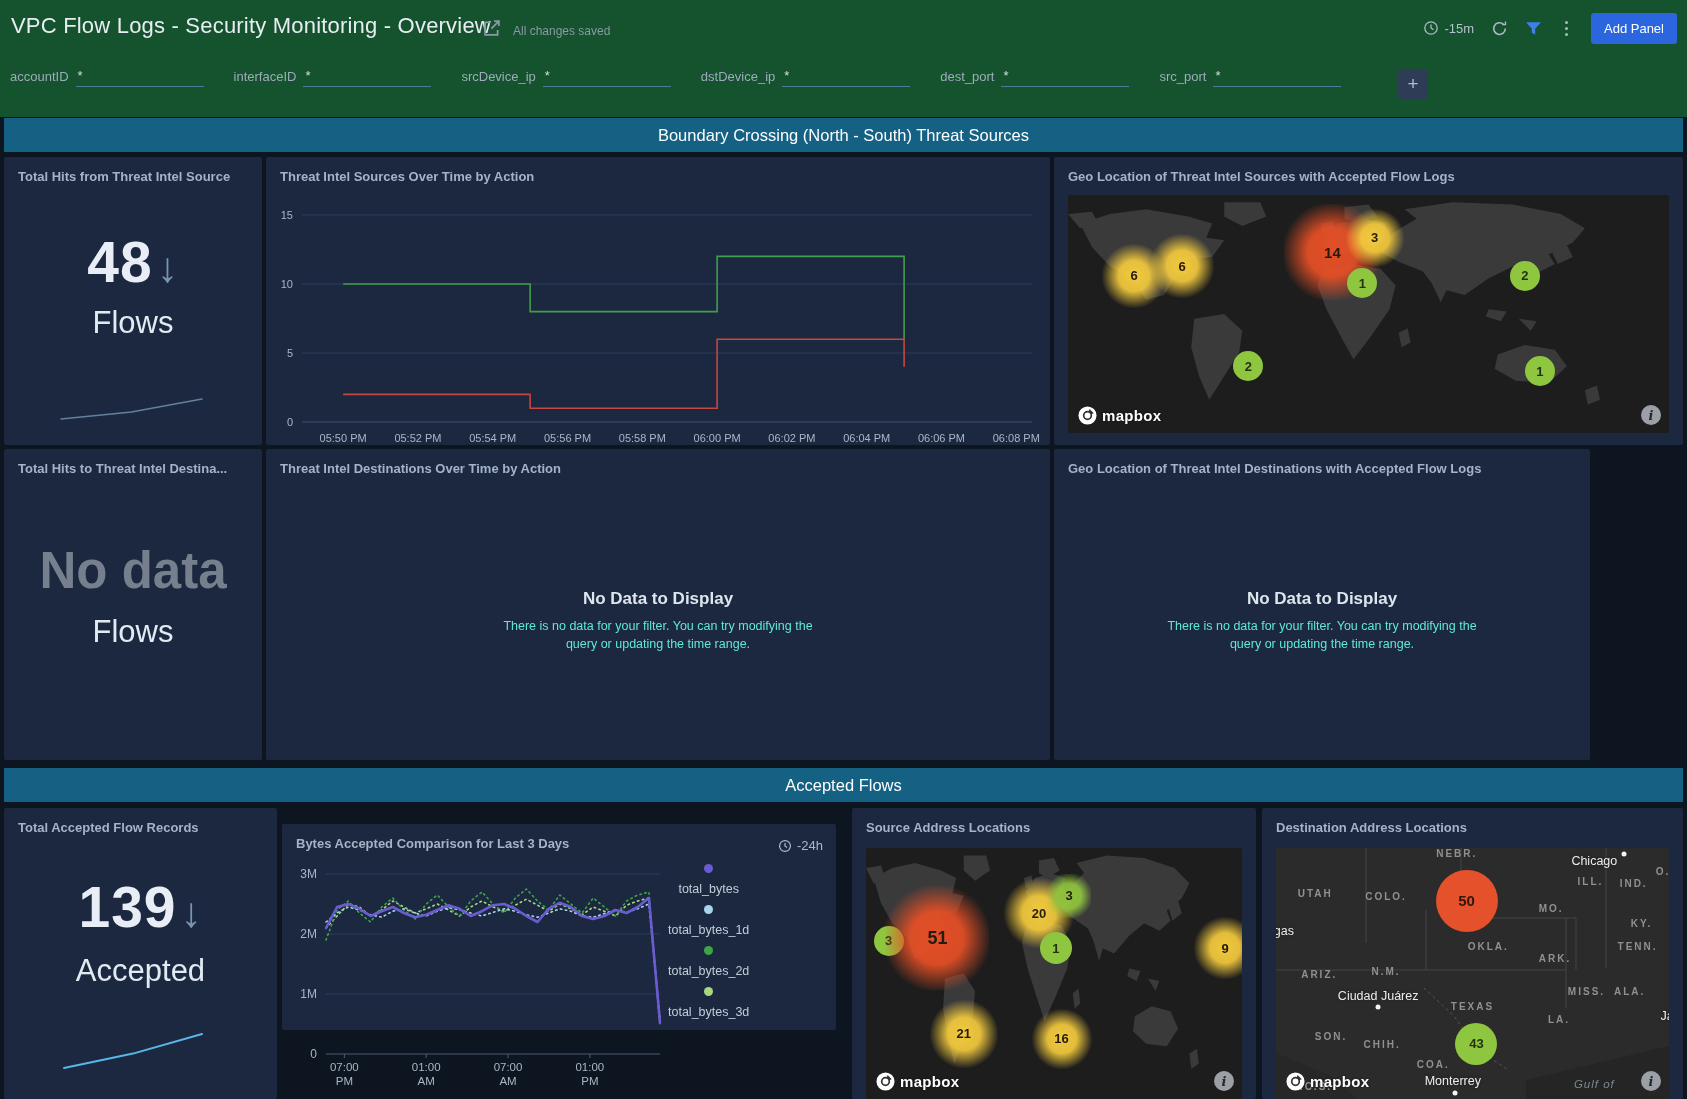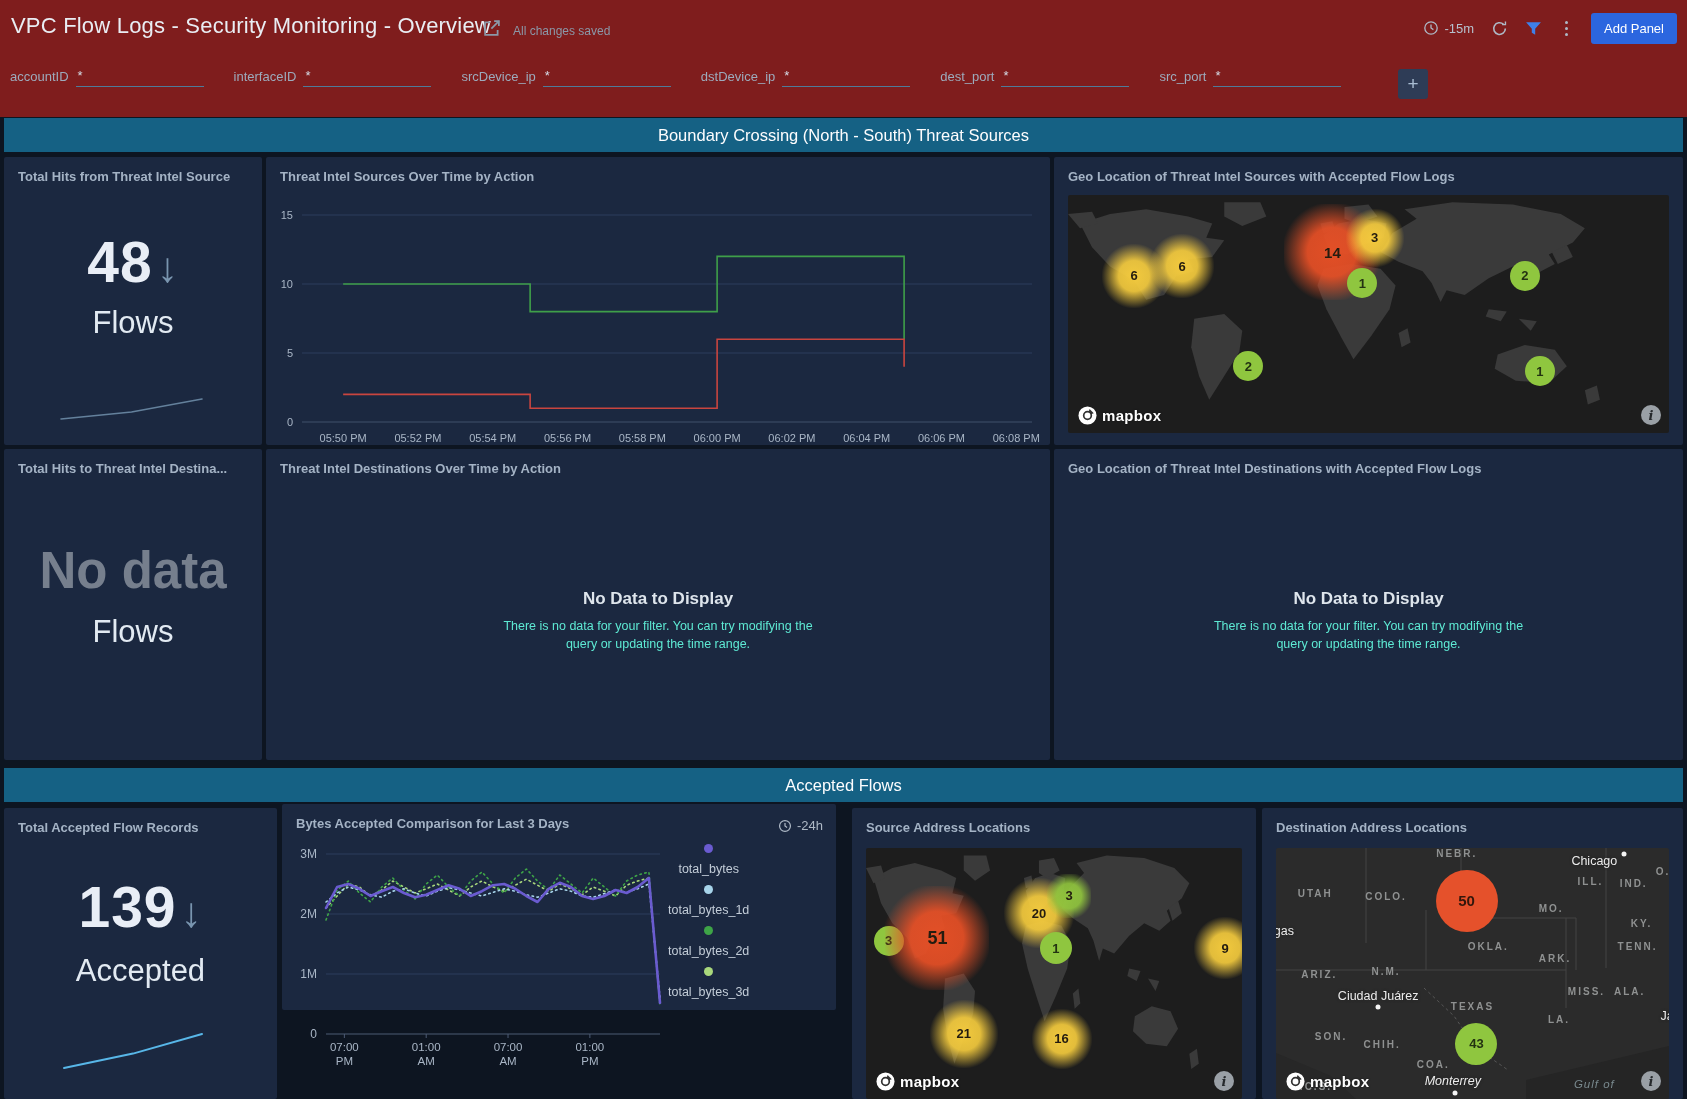--- a/index.html
+++ b/index.html
@@ -1,21 +1,21 @@
 <!DOCTYPE html>
 <html><head>
 <meta charset="utf-8">
 <style>
   * { margin:0; padding:0; box-sizing:border-box; }
   html,body { width:1687px; height:1099px; overflow:hidden; background:#0d1521;
     font-family:"Liberation Sans", sans-serif; }
   #stage { position:relative; width:1687px; height:1099px; background:#0d1521; }
 
   
-  #topbar { position:absolute; left:0; top:0; width:1687px; height:117px; background:#7f1d1d; }
+  #topbar { position:absolute; left:0; top:0; width:1687px; height:117px; background:#14532d; }
   .dash-title { position:absolute; left:11px; top:13px; font-size:22px; color:#e9edf3; font-weight:400; letter-spacing:.2px; }
   .share-ic { position:absolute; left:482px; top:18px; width:20px; height:20px; }
   .saved { position:absolute; left:513px; top:24px; font-size:12px; color:#8b98a8; }
   .hdr-right { position:absolute; right:10px; top:12px; height:32px; display:flex; align-items:center; gap:17px; }
   .hdr-ic { display:flex; align-items:center; gap:5px; color:#b6c1cd; font-size:13px; cursor:pointer; }
   .kebab { display:flex; flex-direction:column; gap:3px; padding:2px 6px; cursor:pointer; }
   .kebab i { width:3px; height:3px; border-radius:50%; background:#aeb9c6; }
   .add-panel { background:#2c66df; color:#fff; font-size:13px; border:none; border-radius:3px;
     padding:8px 13px; cursor:pointer; }
 
@@ -231,39 +231,39 @@
     <div class="big-unit" style="top:165px">Flows</div>
   </div>
 
   <div class="panel" style="left:266px; top:449px; width:784px; height:311px">
     <div class="panel-title">Threat Intel Destinations Over Time by Action</div>
     <div class="nodata-head" style="top:140px">No Data to Display</div>
     <div class="nodata-line" style="top:170px">There is no data for your filter. You can try modifying the</div>
     <div class="nodata-line" style="top:188px">query or updating the time range.</div>
   </div>
 
-  <div class="panel" style="left:1054px; top:449px; width:629px; height:311px">
+  <div class="panel" style="left:1054px; top:449px; width:536px; height:311px">
     <div class="panel-title">Geo Location of Threat Intel Destinations with Accepted Flow Logs</div>
     <div class="nodata-head" style="top:140px">No Data to Display</div>
     <div class="nodata-line" style="top:170px">There is no data for your filter. You can try modifying the</div>
     <div class="nodata-line" style="top:188px">query or updating the time range.</div>
   </div>
 
   <div class="section-bar" style="top:768px">Accepted Flows</div>
 
   <div class="panel" style="left:4px; top:808px; width:273px; height:291px">
     <div class="panel-title">Total Accepted Flow Records</div>
     <div class="big-num" style="top:66px"><span>139</span><span class="trend-arrow">↓</span></div>
     <div class="big-unit" style="top:145px">Accepted</div>
     <svg class="sparkline" style="left:58px; top:222px" width="142" height="40">
         <polyline points="2.0,38.0 71.0,23.6 140.0,4.0" fill="none" stroke="#58b7e8" stroke-width="2" stroke-linecap="round"></polyline>
       </svg>
   </div>
 
-  <div class="panel" style="left:282px; top:804px; width:554px; height:206px">
+  <div class="panel" style="left:282px; top:824px; width:554px; height:206px">
     <div class="panel-title" style="right:80px">Bytes Accepted Comparison for Last 3 Days</div>
     <div class="time-override">
       <svg width="14" height="14" viewBox="0 0 16 16" fill="none" stroke="#aeb9c6" stroke-width="1.4">
         <circle cx="8" cy="8" r="6.2"></circle>
           <path d="M8 4.6 V8 L10.4 9.6"></path>
       </svg>
       <span>-24h</span>
     </div>
     <svg width="554" height="291">
         <line x1="44" x2="378" y1="230" y2="230" stroke="#4d5c74" stroke-width="1"></line>
@@ -365,21 +365,21 @@
         <span class="maplabel state" style="left: 79%; top: 57%;">MISS.</span>
         <span class="maplabel state" style="left: 90%; top: 57%;">ALA.</span>
         <span class="maplabel city" style="left: 26%; top: 59%;">Ciudad Juárez</span>
         <span class="maplabel dot" style="left: 26%; top: 63.5%;"></span>
         <span class="maplabel state" style="left: 50%; top: 63%;">TEXAS</span>
         <span class="maplabel state" style="left: 72%; top: 68%;">LA.</span>
         <span class="maplabel city" style="left: 99.5%; top: 67%;">Ja</span>
         <span class="maplabel state" style="left: 14%; top: 75%;">SON.</span>
         <span class="maplabel state" style="left: 27%; top: 78%;">CHIH.</span>
         <span class="maplabel state" style="left: 40%; top: 86%;">COA.</span>
-        <span class="maplabel city" style="left: 45%; top: 93%; font-style: italic;">Monterrey</span>
+        <span class="maplabel city" style="left: 45%; top: 93%;">Monterrey</span>
         <span class="maplabel dot" style="left: 45.5%; top: 97.5%;"></span>
         <span class="maplabel state" style="left: 9%; top: 95%;">B.C.S.</span>
         <span class="maplabel water" style="left: 81%; top: 94%; font-style: italic;">Gulf of</span>
         <div class="bubble dot-red" style="left: 48.5%; top: 21%; height: 62px; width: 62px;">50</div>
         <div class="bubble dot-green" style="left: 51%; top: 78%; height: 42px; width: 42px;">43</div>
         <div class="mapbox-logo">
           <svg width="19" height="19" viewBox="0 0 20 20">
             <circle cx="10" cy="10" r="9.5" fill="#fff"></circle>
             <circle cx="10" cy="10" r="4" fill="none" stroke="#333" stroke-width="1.8"></circle>
             <path d="M12.2,3.2 L16.6,7.6 L13.8,8.6 L11.2,6 Z" fill="#333"></path>

